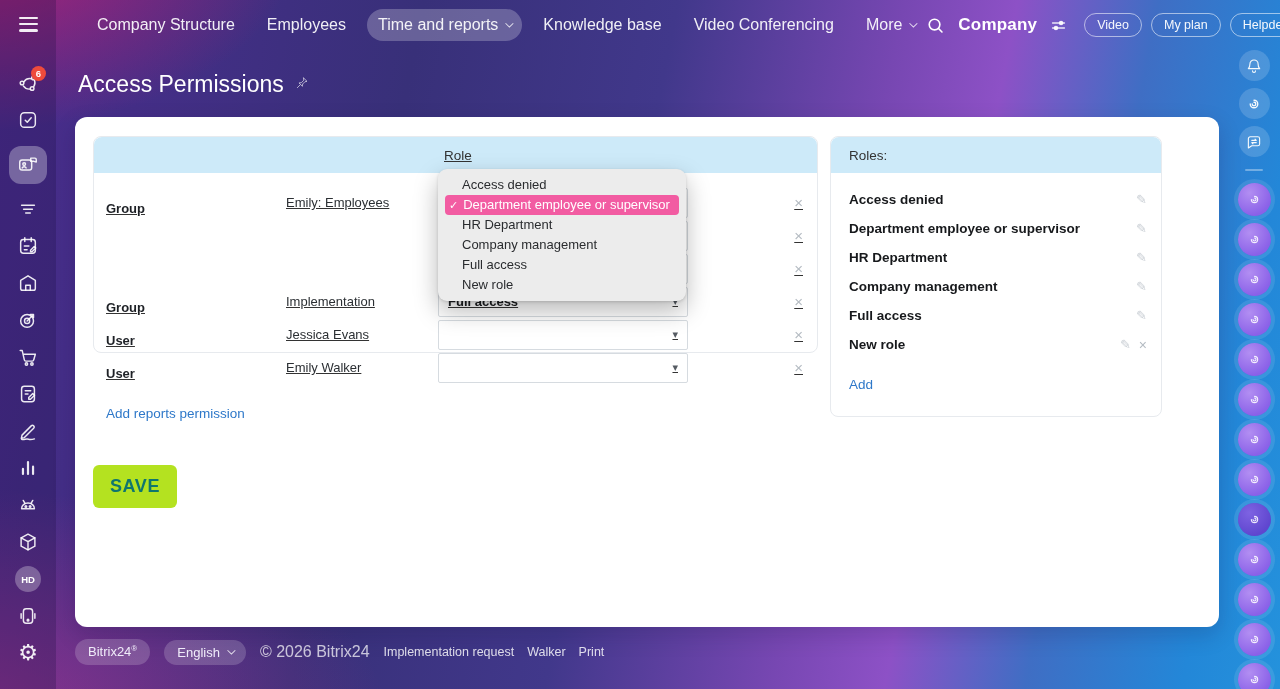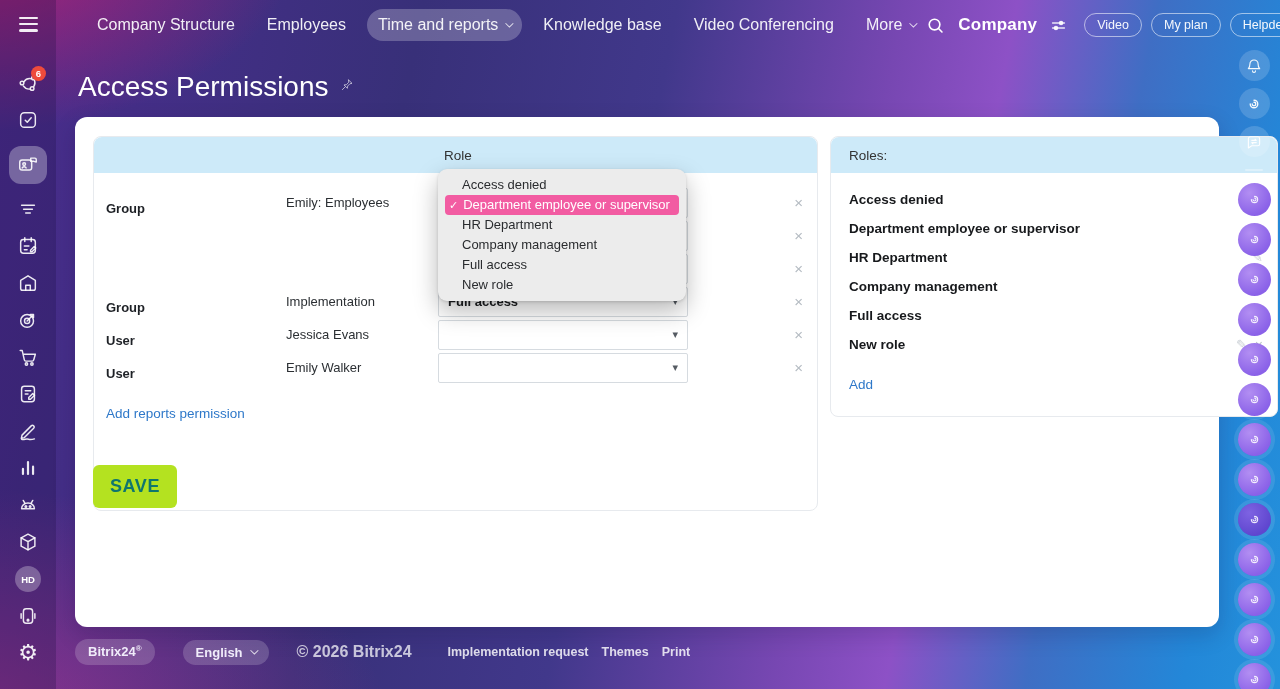--- a/index.html
+++ b/index.html
@@ -45,66 +45,66 @@
   .rr-btn { width:31px; height:31px; border-radius:50%; background:rgba(255,255,255,.16); display:flex; align-items:center; justify-content:center; flex:0 0 auto; }
   .rr-btn svg { stroke:rgba(255,255,255,.95); fill:none; stroke-width:1.5; stroke-linecap:round; stroke-linejoin:round; }
   .rr-div { width:18px; height:2px; background:rgba(255,255,255,.35); border-radius:2px; margin:5px 0; flex:0 0 auto; }
   .cp-circle { width:33px; height:33px; border-radius:50%; flex:0 0 auto; background:radial-gradient(circle at 35% 30%, #b28ef2, #8a61e8 72%); box-shadow:0 0 0 4px rgba(255,255,255,.10); display:flex; align-items:center; justify-content:center; }
   .cp-circle.dark { background:radial-gradient(circle at 35% 30%, #7e63e2, #5f46cf 72%); }
   .cp-circle svg, .spiral svg { stroke:rgba(255,255,255,.88); fill:none; stroke-width:1.5; stroke-linecap:round; }
 
   
   .main { position:absolute; left:56px; right:52px; top:50px; bottom:0; z-index:10; }
   .title-row { display:flex; align-items:center; gap:10px; margin:21px 0 0 22px; }
-  .page-title { font-size:28px; font-weight:500; color:#fff; }
+  .page-title { font-size:23px; font-weight:500; color:#fff; }
   .pin svg { stroke:rgba(255,255,255,.6); fill:none; stroke-width:1.5; stroke-linecap:round; stroke-linejoin:round; }
 
   .card { position:absolute; left:19px; top:67px; width:1144px; height:510px; background:#fff; border-radius:12px; box-shadow:0 8px 22px rgba(20,10,60,.18); color:#333; }
 
   .panel { position:absolute; border:1px solid #e7eaee; border-radius:8px; background:#fff; }
   .panel-head { height:36px; background:#cdeaf9; border-radius:8px 8px 0 0; display:flex; align-items:center; font-size:13.5px; color:#333; }
-  .perm-panel { left:18px; top:19px; width:725px; height:375px; }
+  .perm-panel { left:18px; top:19px; width:725px; height:217px;text-decoration:underline; }
   .perm-panel .panel-head { padding-left:350px; }
   .perm-body { padding-top:13px; }
   .perm-row { display:flex; align-items:center; height:33px; padding:0 14px 0 12px; }
   .cell-type { width:180px; font-size:13px; font-weight:700; color:#1e2126;margin-top:12px; }
   .cell-name { width:152px; font-size:13px; color:#2b2f33; }
   .role-select { width:250px; height:30px; border:1px solid #d6dbe0; border-radius:2px; background:#fff; display:flex; align-items:center; padding:0 9px; }
   .role-select .val { font-size:13px; font-weight:700; color:#1c1e21; }
   .role-select .caret { margin-left:auto; color:#565c63; font-size:11px; }
   .row-x { margin-left:auto; color:#b4bbc2; font-size:15px; line-height:15px; cursor:default; }
   .link { color:#2e78c9; font-size:13.5px; text-decoration:none; cursor:default; }
   .perm-add { display:inline-block; margin:22px 0 0 12px; }
 
   
   .dropdown { position:absolute; left:344px; top:32px; width:248px; background:#ececec; border-radius:9px; box-shadow:0 10px 24px rgba(0,0,0,.28), 0 1px 3px rgba(0,0,0,.14); padding:6px 7px; z-index:60; }
   .dd-item { font-size:13px; line-height:20px; color:#2a2c2f; padding:0 6px 0 17px; white-space:nowrap; border-radius:4px; }
   .dd-item.selected { background:#f25ca2; color:#fff; display:flex; align-items:center; gap:5px; padding-left:4px; }
   .dd-check { font-size:11px; }
 
   
-  .roles-panel { left:755px; top:19px; width:448px; height:281px; }
+  .roles-panel { left:755px; top:19px; width:332px; height:281px; }
   .roles-panel .panel-head { padding-left:18px; }
   .roles-body { padding:12px 14px 0 18px; }
   .role-line { height:29px; display:flex; align-items:center; }
   .role-line .nm { font-size:13.5px; font-weight:700; color:#17191c; }
   .role-acts { margin-left:auto; display:flex; align-items:center; gap:8px; }
   .pencil { color:#c9ced4; font-size:13px; }
   .role-x { color:#b4bbc2; font-size:14px; }
   .roles-add { display:inline-block; margin:18px 0 0 0; }
 
   .save-btn { position:absolute; left:18px; top:348px; background:#b4e220; border:none; border-radius:6px; padding:11px 17px; font-family:"Liberation Sans",sans-serif; font-size:18px; font-weight:700; letter-spacing:.6px; color:#0f766e; cursor:default; }
 
   
-  .footer { position:absolute; left:75px; bottom:0; height:74px; right:60px; display:flex; align-items:center; gap:28px; z-index:10;font-weight:bold; }
+  .footer { position:absolute; left:75px; bottom:0; height:74px; right:60px; display:flex; align-items:center; gap:14px; z-index:10; }
   .f-pill { background:rgba(255,255,255,.18); border-radius:15px; padding:5px 13px; font-size:13px; color:#f0ecfa; display:flex; align-items:center; gap:7px; }
   .f-pill sup { font-size:8px; }
   .f-text { color:rgba(255,255,255,.72); font-size:16px; }
   .f-link { color:rgba(255,255,255,.82); font-size:12.5px; cursor:default; }
-  .f-group { display:flex; align-items:center; gap:13px;margin-left:8px; }
+  .f-group { display:flex; align-items:center; gap:13px; }
 </style>
 </head>
 <body>
 
 <div class="left-rail">
   <div class="burger">
       <i></i>
       <i></i>
       <i></i>
     </div>
@@ -501,16 +501,16 @@
   <span class="f-pill">
     <span><span>Bitrix24</span><sup>®</sup></span>
   </span>
   <span class="f-pill">
     <span>English</span>
     <span class="chev"></span>
   </span>
   <span class="f-text">© 2026 Bitrix24</span>
   <span class="f-group">
     <a class="f-link">Implementation request</a>
-    <a class="f-link">Themes</a>
+    <a class="f-link">Walker</a>
     <a class="f-link">Print</a>
   </span>
 </div>
 
 </body></html>

